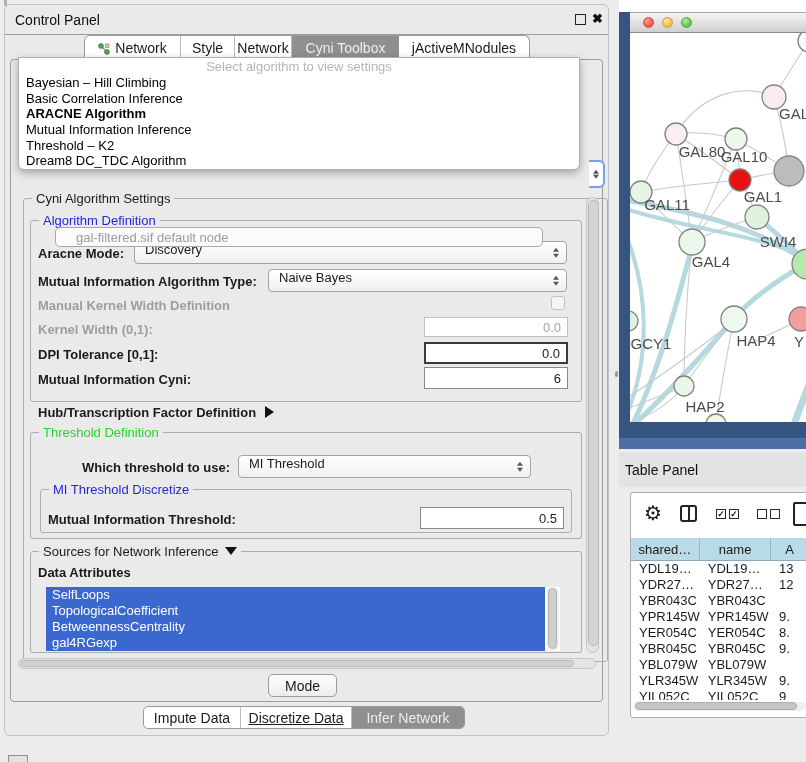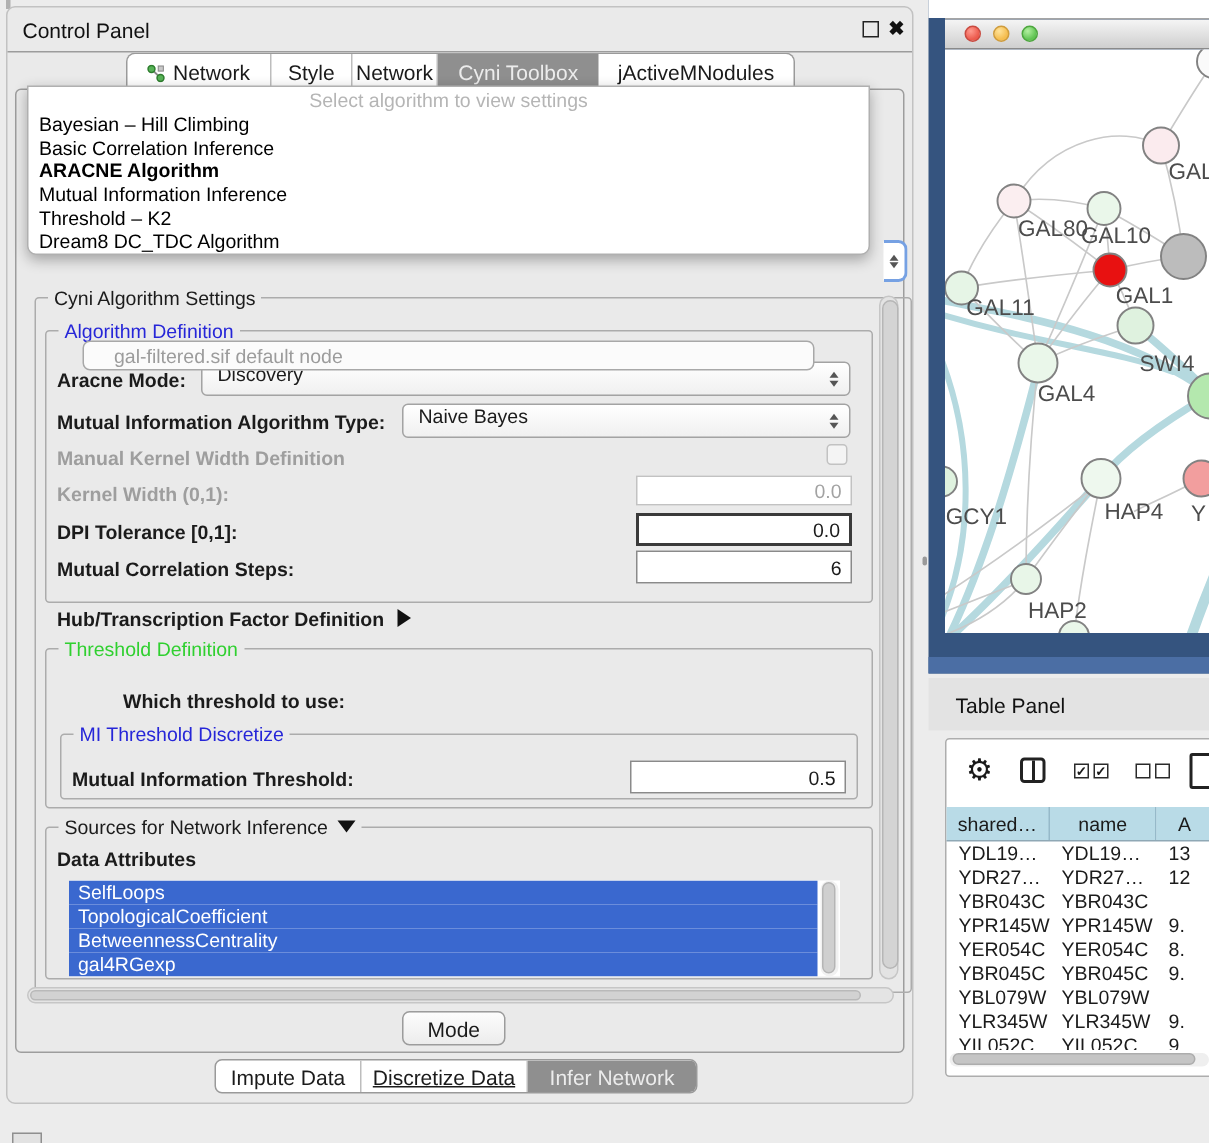--- a/index.html
+++ b/index.html
@@ -78,21 +78,21 @@
   #net-bottom-light{position:absolute;left:619px;top:438px;width:187px;height:11px;background:#4b6ea4}
   #net-titlebar{position:absolute;left:630px;top:12px;width:176px;height:21px;
       background:linear-gradient(#f5f5f5,#cfcfcf);border-top:1px solid #a5a5a5;border-bottom:1px solid #8a8a8a;box-sizing:border-box}
   .light{position:absolute;width:11px;height:11px;border-radius:50%;top:4px;box-sizing:border-box}
   #light-red{left:13px;background:radial-gradient(circle at 35% 30%,#ff9a8e,#ec5b4e 65%);border:1px solid #c94a40}
   #light-yellow{left:32px;background:radial-gradient(circle at 35% 30%,#ffe39a,#f5bd4f 65%);border:1px solid #cf9c3c}
   #light-green{left:51px;background:radial-gradient(circle at 35% 30%,#b3f0a0,#61c454 65%);border:1px solid #4da73e}
   #net-canvas{position:absolute;left:630px;top:33px;width:176px;height:389px;background:#fff}
   
   #tp-bar{position:absolute;left:619px;top:452px;width:187px;height:35px;background:#e3e3e3}
-  #tp-title{position:absolute;left:18px;top:10px;font-size:14px;color:#111}
+  #tp-title{position:absolute;left:6px;top:10px;font-size:14px;color:#111}
   #tp-box{position:absolute;left:630px;top:492px;width:180px;height:226px;background:#fff;
       border:1px solid #adadad;border-radius:3px;box-sizing:border-box}
   #tp-toolbar{position:absolute;left:630px;top:492px;width:176px;height:46px}
   #gear-ico{position:absolute;left:14px;top:9px;font-size:20px;color:#1a1a1a}
   #split-ico{position:absolute;left:50px;top:13px;width:17px;height:17px;border:2px solid #222;border-radius:3px;box-sizing:border-box}
   #split-ico div{position:absolute;left:50%;top:0;width:2px;height:100%;background:#222;transform:translateX(-50%)}
   .cbx{position:absolute;top:17px;width:10px;height:10px;border:1.5px solid #2a2a2a;box-sizing:border-box;
        font-size:9px;line-height:8px;text-align:center;font-weight:bold}
   #doc-ico{position:absolute;left:163px;top:10px;width:16px;height:24px;border:2px solid #222;border-radius:2px;box-sizing:border-box}
   #thead{position:absolute;left:631px;top:538px;width:178px;height:23px;display:flex;border-bottom:1px solid #8fa8b5;box-sizing:border-box}
@@ -168,33 +168,40 @@
   <span class="lab dim" style="left:38px;top:298px">Manual Kernel Width Definition</span>
   <div id="kernel-check"></div>
   <span class="lab dim" style="left:38px;top:322px">Kernel Width (0,1):</span>
   <div class="tfield dim" style="left:424px;top:317px;width:144px;height:20px">
     <span>0.0</span>
   </div>
   <span class="lab" style="left:38px;top:347px">DPI Tolerance [0,1]:</span>
   <div class="tfield strong" style="left:424px;top:342px;width:144px;height:22px">
     <span>0.0</span>
   </div>
-  <span class="lab" style="left:38px;top:372px">Mutual Correlation Steps:</span>
+  <span class="lab" style="left:38px;top:372px">Mutual Information Cyni:</span>
   <div class="tfield" style="left:424px;top:367px;width:144px;height:22px">
     <span>6</span>
   </div>
 
   <span class="lab" style="left:38px;top:405px">
     <span>Hub/Transcription Factor Definition</span><span class="tri-right"></span>
   </span>
 
   <div class="grp" style="left:30px;top:432px;width:552px;height:107px">
     <span class="legend green">Threshold Definition</span>
   </div>
   <span class="lab" style="left:82px;top:460px">Which threshold to use:</span>
+  <div class="combo" style="left:238px;top:455px;width:293px;height:23px">
+    <span>MI Threshold</span>
+    <span class="spin">
+        <i class="up"></i>
+        <i class="dn"></i>
+      </span>
+  </div>
   <div class="grp" style="left:40px;top:489px;width:532px;height:44px">
     <span class="legend blue">MI Threshold Discretize</span>
   </div>
   <span class="lab" style="left:48px;top:512px">Mutual Information Threshold:</span>
   <div class="tfield" style="left:420px;top:507px;width:144px;height:22px">
     <span>0.5</span>
   </div>
 
   <div class="grp" style="left:30px;top:551px;width:552px;height:102px">
     <span class="legend"><span>Sources for Network Inference</span><span class="tri-down"></span></span>

